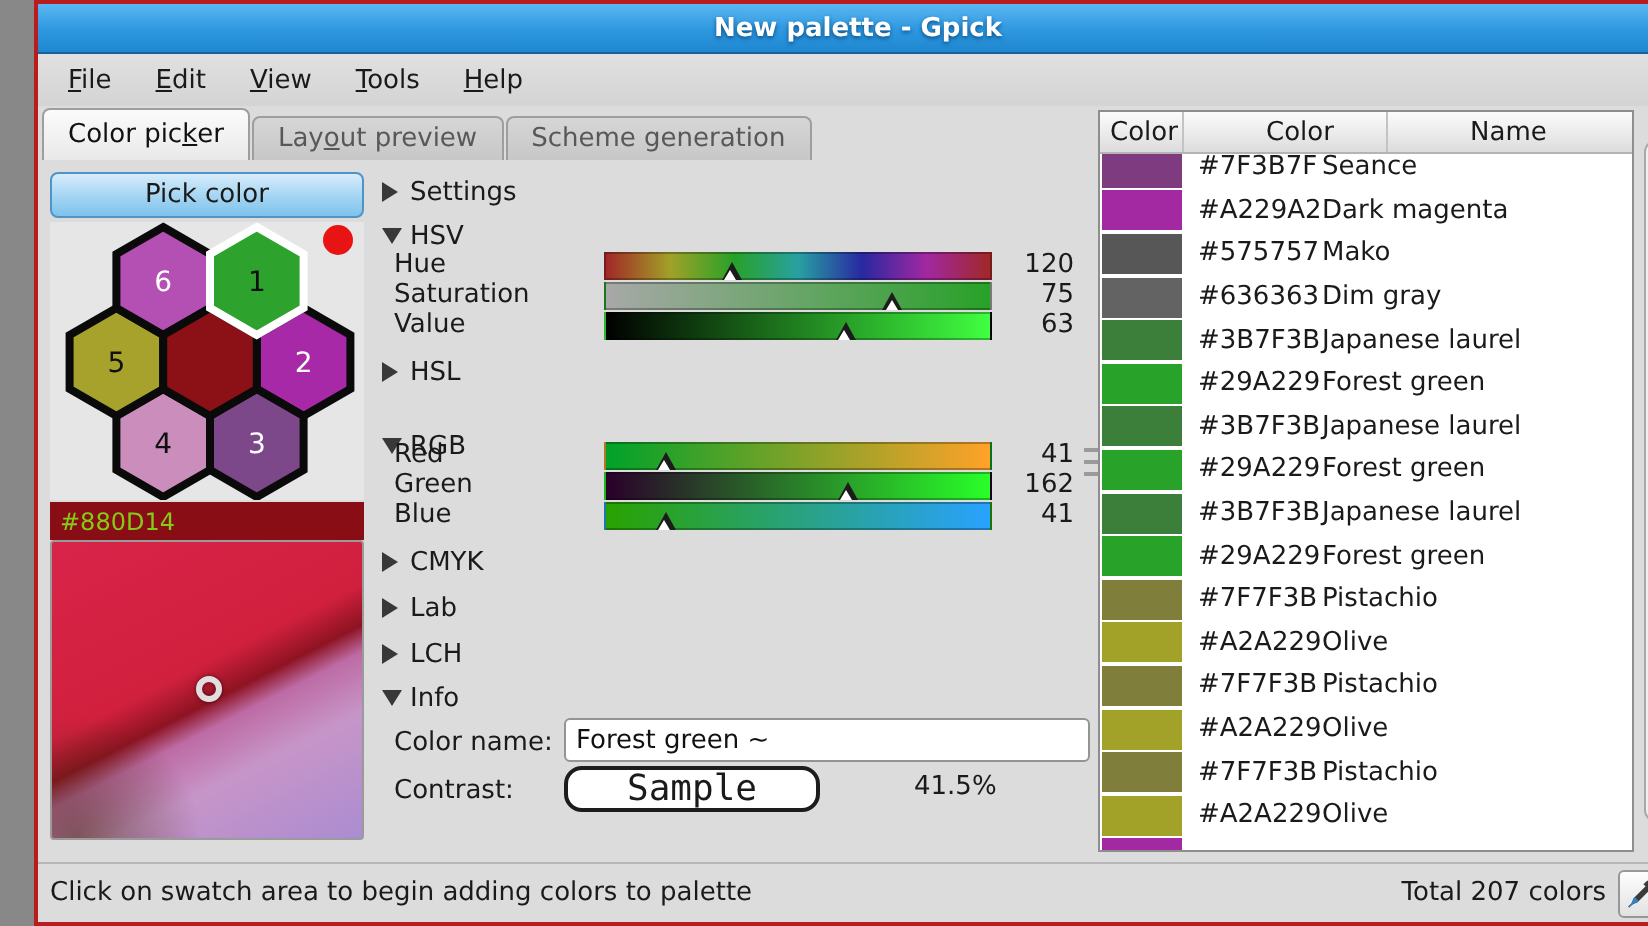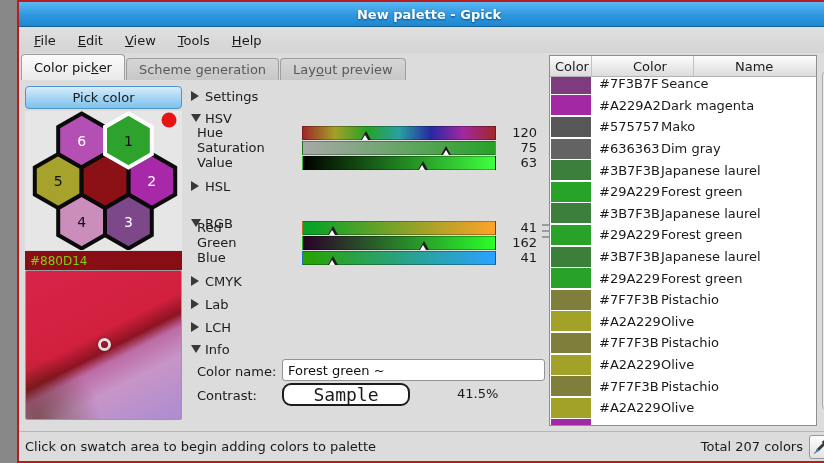--- a/index.html
+++ b/index.html
@@ -164,22 +164,22 @@
   <div class="menubar">
     <span class="menu-item"><u>F</u>ile</span>
     <span class="menu-item"><u>E</u>dit</span>
     <span class="menu-item"><u>V</u>iew</span>
     <span class="menu-item"><u>T</u>ools</span>
     <span class="menu-item"><u>H</u>elp</span>
   </div>
 
   <div class="tabrow">
     <div class="tab active">Color pic<u>k</u>er</div>
+    <div class="tab">Lay<u>o</u>ut preview</div>
     <div class="tab">Scheme generation</div>
-    <div class="tab">Lay<u>o</u>ut preview</div>
   </div>
 
   <div class="btn-pick">Pick color</div>
 
   <div class="hexwidget">
     <svg width="153" height="139" viewBox="0 0 153 139">
 
       <polygon points="124.8,43 148.2,56.5 148.2,83.5 124.8,97 101.4,83.5 101.4,56.5" stroke="#0a0a0a" stroke-width="4" fill="#A829A8"></polygon>
       <polygon points="101.4,83.5 124.8,97 124.8,124 101.4,137.5 78,124 78,97" stroke="#0a0a0a" stroke-width="4" fill="#7D4889"></polygon>
       <polygon points="54.6,83.5 78,97 78,124 54.6,137.5 31.2,124 31.2,97" stroke="#0a0a0a" stroke-width="4" fill="#CB8DBB"></polygon>

